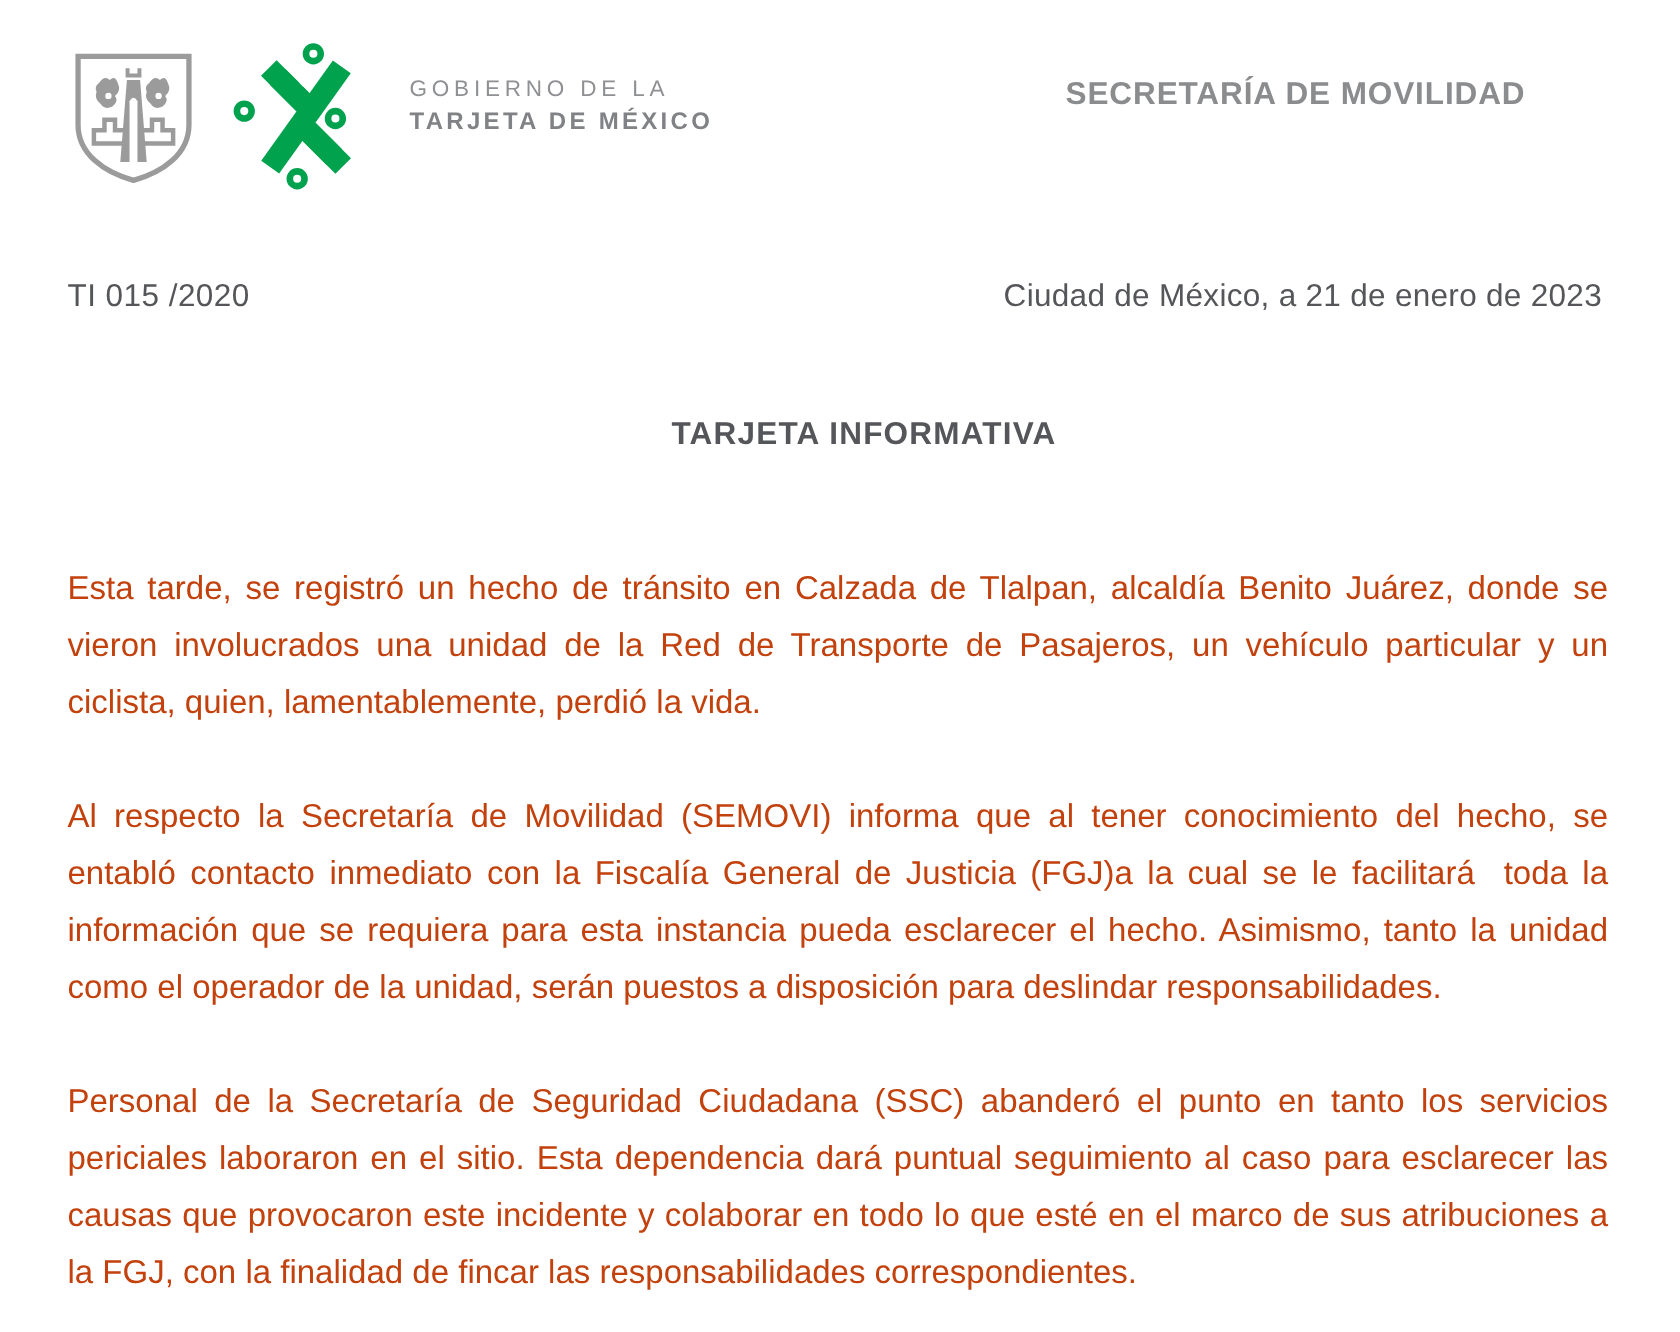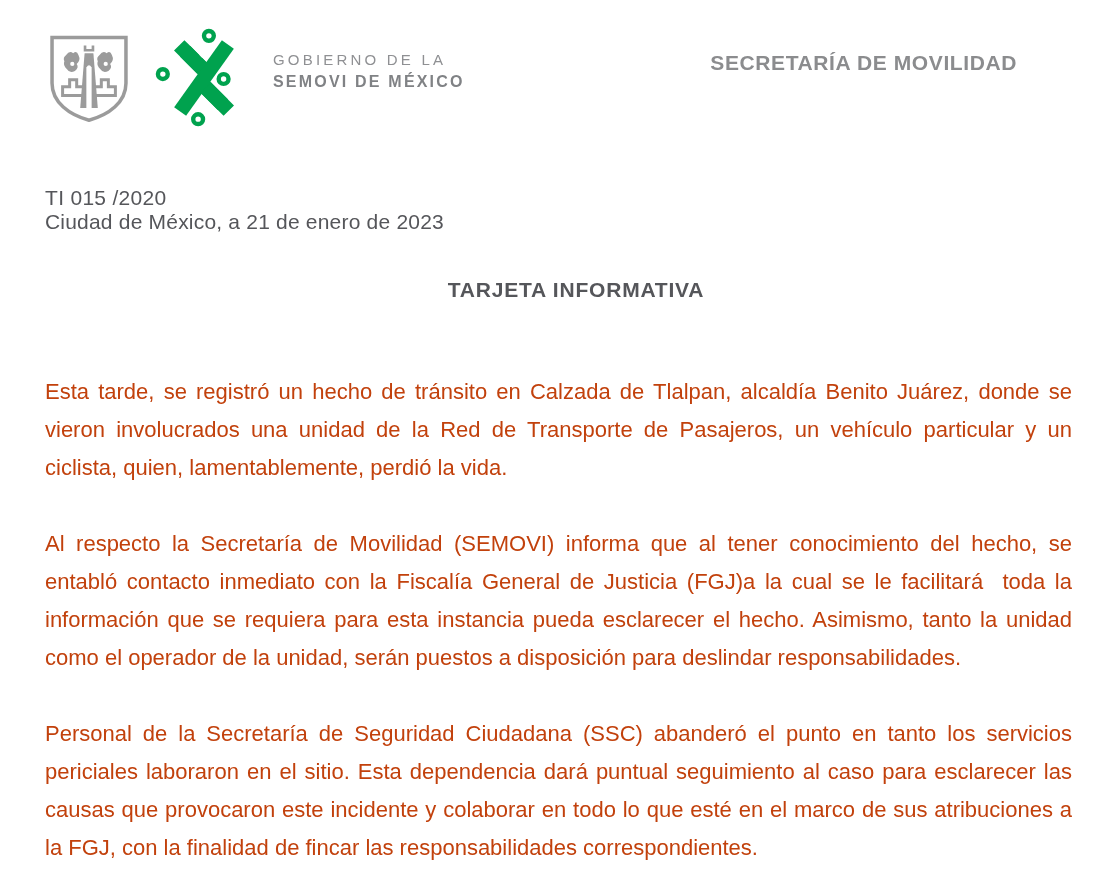--- a/index.html
+++ b/index.html
@@ -77,21 +77,20 @@
   .meta-row {
     position: absolute;
     top: 186px;
     left: 45px;
     right: 52px;
     display: flex;
     justify-content: space-between;
     align-items: baseline;
     color: #55565a;
     font-size: 21px;
-    flex-direction: column;
   }
   .reference { letter-spacing: 0.3px; }
   .dateline  { letter-spacing: 0.2px; }
 
   
   .doc-title {
     position: absolute;
     top: 278px;
     left: 16px;
     width: 100%;
@@ -161,21 +160,21 @@
         <g stroke="#00A24E" stroke-width="4.5" fill="none">
           <circle cx="55" cy="7" r="5"></circle>
           <circle cx="8" cy="46" r="5"></circle>
           <circle cx="70" cy="51" r="5"></circle>
           <circle cx="44" cy="92" r="5"></circle>
         </g>
       </svg>
 
       <div class="brand-text">
         <span class="brand-line1">GOBIERNO DE LA</span>
-        <span class="brand-line2">SEMOVI DE MÉXICO</span>
+        <span class="brand-line2">TARJETA DE MÉXICO</span>
       </div>
     </div>
 
     <div class="department">SECRETARÍA DE MOVILIDAD</div>
   </div>
 
   <div class="meta-row">
     <span class="reference">TI 015 /2020</span>
     <span class="dateline">Ciudad de México, a 21 de enero de 2023</span>
   </div>

